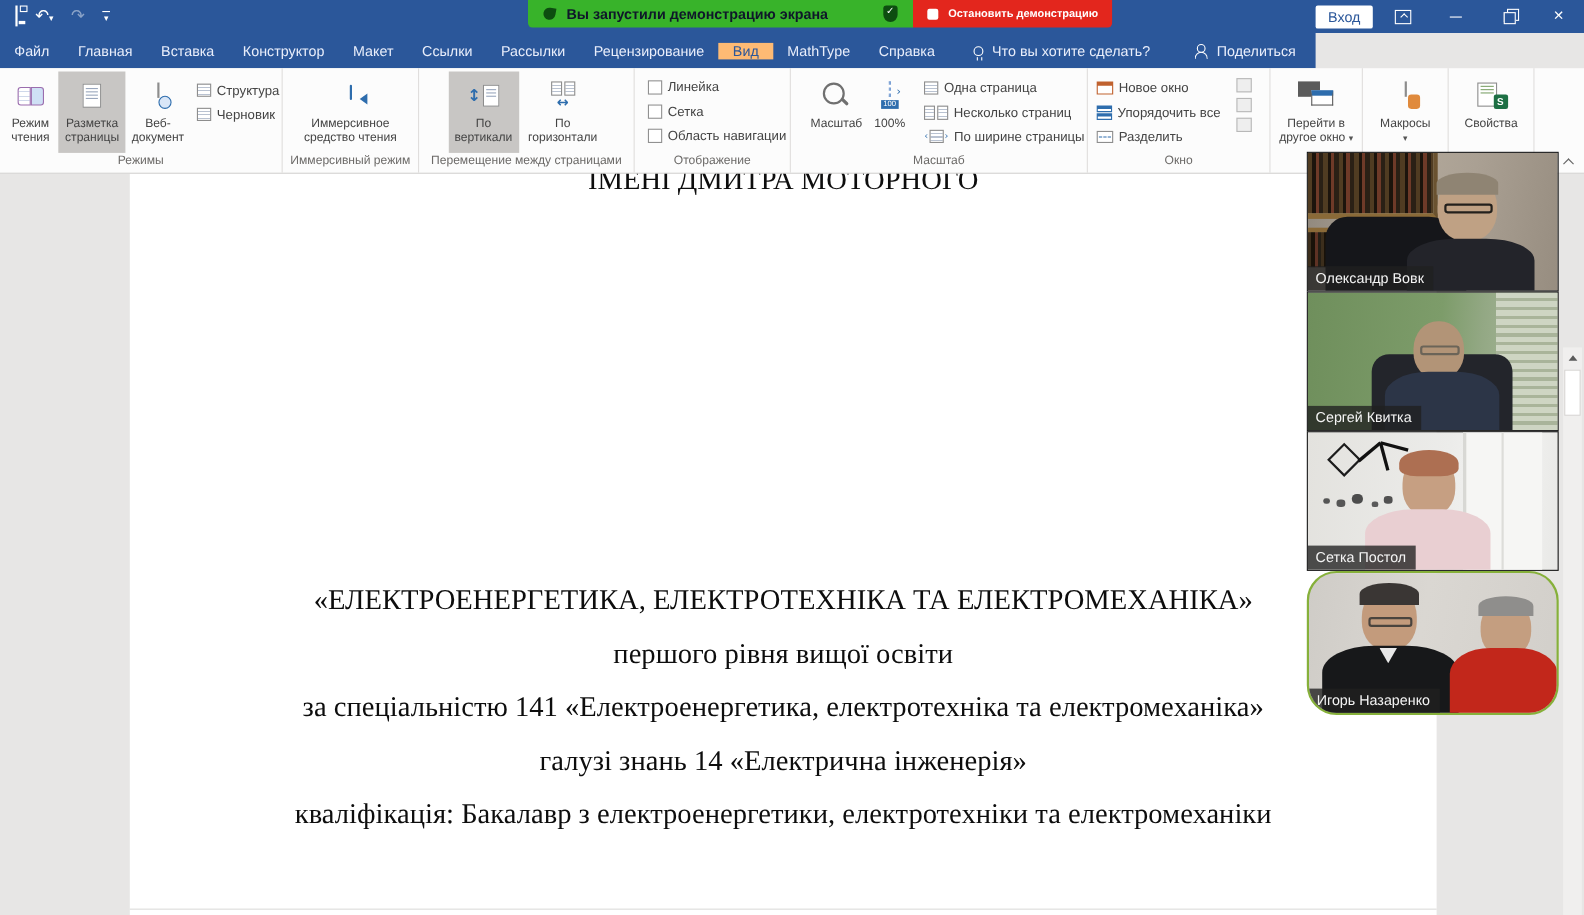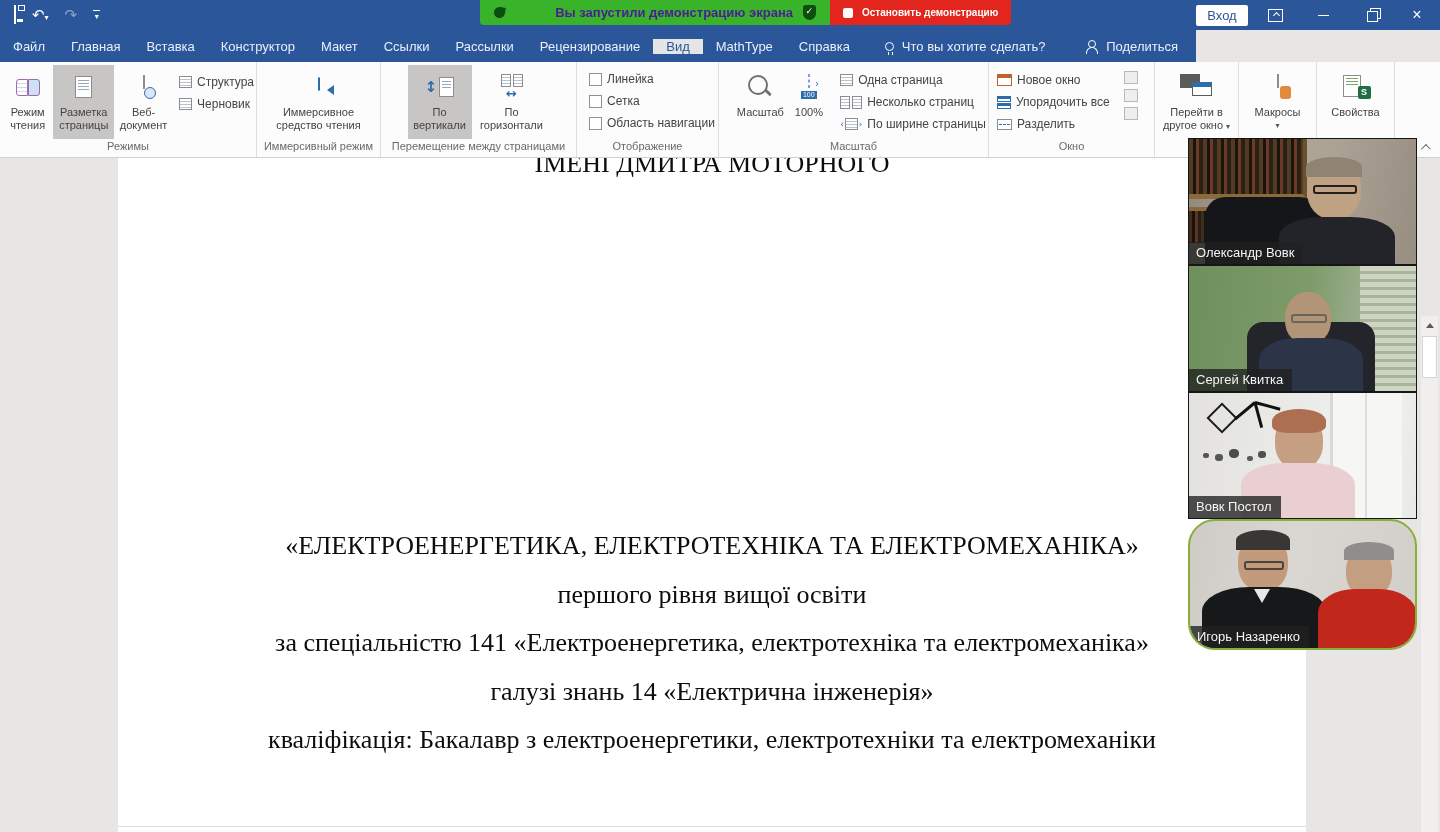--- a/index.html
+++ b/index.html
@@ -13,21 +13,21 @@
   .ic-save::before { content:""; position:absolute; top:-1px; left:3px; width:5px; height:4px; border:1px solid #fff; }
   .ic-save::after { content:""; position:absolute; bottom:1px; left:2px; width:6px; height:3px; background:#fff; }
   .glyph { font-family:"DejaVu Sans",sans-serif; font-size:15px; line-height:1; color:#fff; }
   .dim { opacity:.45; }
   .mini-caret { font-size:8px; color:#fff; font-family:"DejaVu Sans",sans-serif; }
   .qat-more { display:flex; flex-direction:column; align-items:center; }
   .qat-more .bar { width:7px; height:1px; background:#fff; margin-bottom:1px; }
 
   .share-banner { position:absolute; left:480px; top:0; height:25px; display:flex; }
   .banner-green { background:#38b32a; display:flex; align-items:center; gap:10px; padding:0 14px; width:350px; border-radius:0 0 0 4px; }
-  .banner-green .txt { flex:1; text-align:right; color:#4c1d95; font-weight:bold; font-size:13px; }
+  .banner-green .txt { flex:1; text-align:left; color:#0f172a; font-weight:bold; font-size:13px; }
   .ic-annot { width:11px; height:11px; background:#0d4d10; border-radius:60% 0 60% 60%; transform:rotate(10deg); }
   .ic-shield { width:13px; height:15px; background:#0d4d10; border-radius:3px 3px 7px 7px; position:relative; }
   .ic-shield::after { content:"✓"; position:absolute; left:2.5px; top:1px; color:#fff; font-size:9px; font-family:"DejaVu Sans",sans-serif; }
   .banner-red { background:#e3261d; display:flex; align-items:center; gap:9px; padding:0 13px; border-radius:0 0 4px 0; cursor:default; }
   .banner-red .txt { color:#fff; font-weight:bold; font-size:10px; }
   .ic-stop { width:10px; height:10px; background:#fff; border-radius:2px; }
 
   .login-btn { position:absolute; left:1196px; top:5px; width:52px; height:21px; background:#fff; border-radius:2px; color:#2b579a; font-size:13px; display:flex; align-items:center; justify-content:center; }
   .winctl { position:absolute; top:0; height:30px; width:30px; display:flex; align-items:center; justify-content:center; color:#fff; }
   .wc-ribbonopts { left:1260px; }
@@ -36,21 +36,21 @@
   .wc-min { left:1308px; } .ic-min { width:11px; height:1px; background:#fff; }
   .wc-restore { left:1356px; }
   .ic-restore { width:9px; height:9px; border:1px solid #fff; position:relative; background:#2b579a; }
   .ic-restore::before { content:""; position:absolute; left:2px; top:-4px; width:9px; height:9px; border:1px solid #fff; }
   .ic-restore::after { content:""; position:absolute; left:-1px; top:-1px; width:9px; height:9px; background:#2b579a; border:1px solid #fff; }
   .wc-close { left:1402px; font-size:16px; }
 
   
   .tabrow { position:absolute; top:30px; left:0; width:1196px; height:32px; background:#2b579a; display:flex; align-items:center; color:#e9eefb; font-size:13px; }
   .tab { display:flex; align-items:center; padding:0 13px; white-space:nowrap; }
-  .tab.active { background:#e5e5e5; color:#2b579a; }
+  .tab.active { background:#fdba74; color:#2b579a; }
   .tellme { display:flex; align-items:center; gap:8px; margin-left:22px; white-space:nowrap; }
   .ic-bulb { width:9px; height:9px; border:1.5px solid #fff; border-radius:50%; position:relative; }
   .ic-bulb::after { content:""; position:absolute; left:2px; top:9px; width:3px; height:3px; border-left:1.5px solid #fff; border-right:1.5px solid #fff; }
   .share-ctl { margin-left:auto; display:flex; align-items:center; gap:7px; padding:0 18px; white-space:nowrap; }
   .ic-person { width:14px; height:13px; position:relative; }
   .ic-person::before { content:""; position:absolute; left:3px; top:0; width:6px; height:6px; border:1.3px solid #fff; border-radius:50%; }
   .ic-person::after { content:""; position:absolute; left:1px; top:7px; width:10px; height:6px; border:1.3px solid #fff; border-bottom:none; border-radius:6px 6px 0 0; }
 
   
   .ribbon { position:absolute; top:62px; left:0; width:1440px; height:96px; background:#fcfcfc; border-bottom:1px solid #d2d0ce; display:flex; }
@@ -500,21 +500,21 @@
     </div>
     <div class="v-tile s3">
       <div class="abs window"></div>
       <div class="abs lamp"></div>
       <div class="abs blade1"></div>
       <div class="abs blade2"></div>
       <div class="abs blade3"></div>
       <div class="abs map"></div>
       <div class="head"></div>
       <div class="torso"></div>
-      <div class="v-name">Вовк Постол</div>
+      <div class="v-name">Сетка Постол</div>
     </div>
     <div class="v-tile s4 active">
       <div class="head head1"></div>
       <div class="gl gl1"></div>
       <div class="torso torso1"></div>
       <div class="head head2"></div>
       <div class="torso torso2"></div>
       <div class="v-name">Игорь Назаренко</div>
     </div>
   </div>

